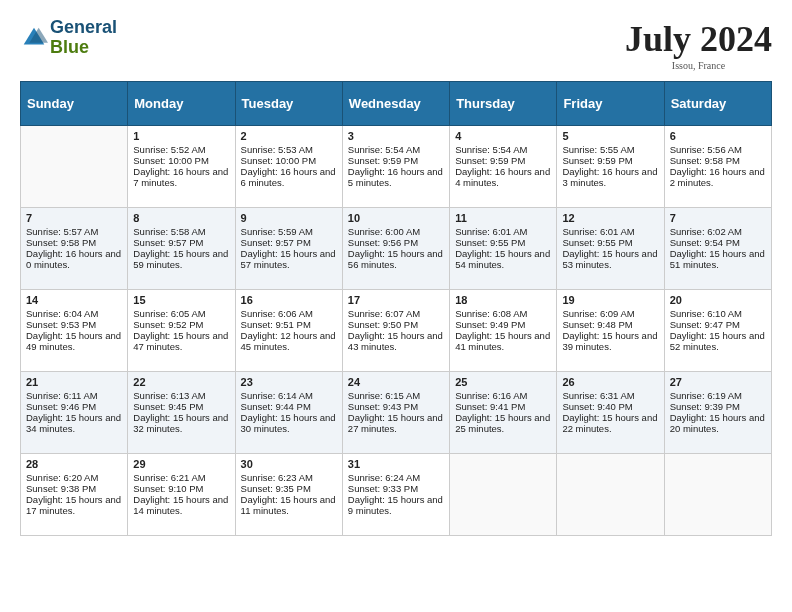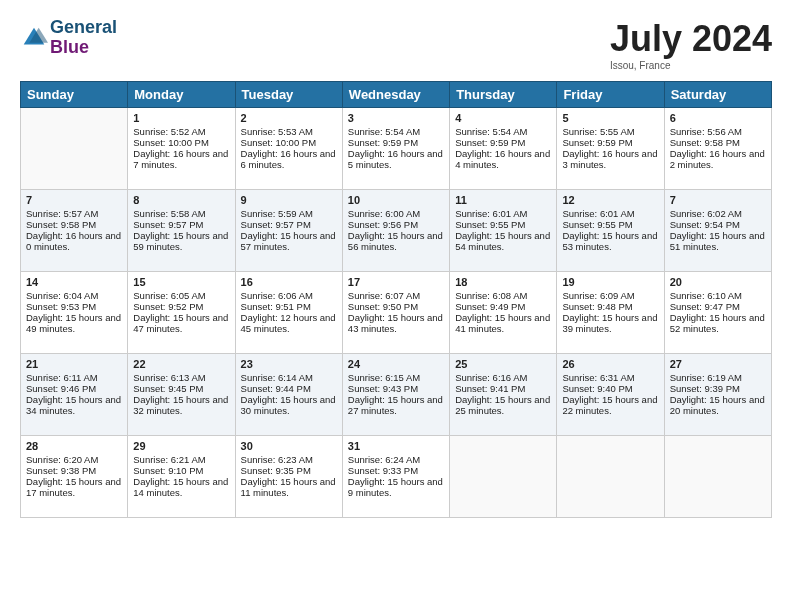--- a/index.html
+++ b/index.html
@@ -32,41 +32,42 @@
       font-weight: bold;
       color: #1a5276;
       line-height: 1.1;
     }
     .logo-icon {
       width: 28px;
       height: 28px;
       margin-right: 2px;
     }
     .title-block {
-      text-align: left;
+      text-align: center;
+      font-family: Liberation Serif, serif;
     }
     .title-block .month-year {
       font-size: 36px;
       font-weight: bold;
       color: #222;
     }
     .title-block .location {
       font-size: 10px;
       color: #555;
     }
     .calendar {
       width: 100%;
       border-collapse: collapse;
       table-layout: fixed;
     }
     .calendar th {
       background: #2471a3;
       color: #fff;
       text-align: left;
-      padding: 5px 6px;
+      padding: 14px 6px;
       font-size: 13px;
       border: 1px solid #1a5276;
     }
     .calendar td {
       border: 1px solid #ccc;
       vertical-align: top;
       padding: 4px 5px;
       font-size: 9.5px;
       color: #222;
       height: 82px;
@@ -93,21 +94,21 @@
 
 <div class="page">
   <div class="header">
     <div class="logo">
       <svg class="logo-icon" viewBox="0 0 30 30">
         <polygon points="15,4 26,22 4,22" fill="#2980b9"></polygon>
         <polygon points="20,4 30,20 10,20" fill="#1a5276" opacity="0.5"></polygon>
       </svg>
       <div class="logo-text">
         <div>General</div>
-        <div style="color:#701a75;">Blue</div>
+        <div style="color:#4d7c0f;">Blue</div>
       </div>
     </div>
     <div class="title-block">
       <div class="month-year">July 2024</div>
       <div class="location">Issou, France</div>
     </div>
   </div>
 
   <table class="calendar">
     <thead>

